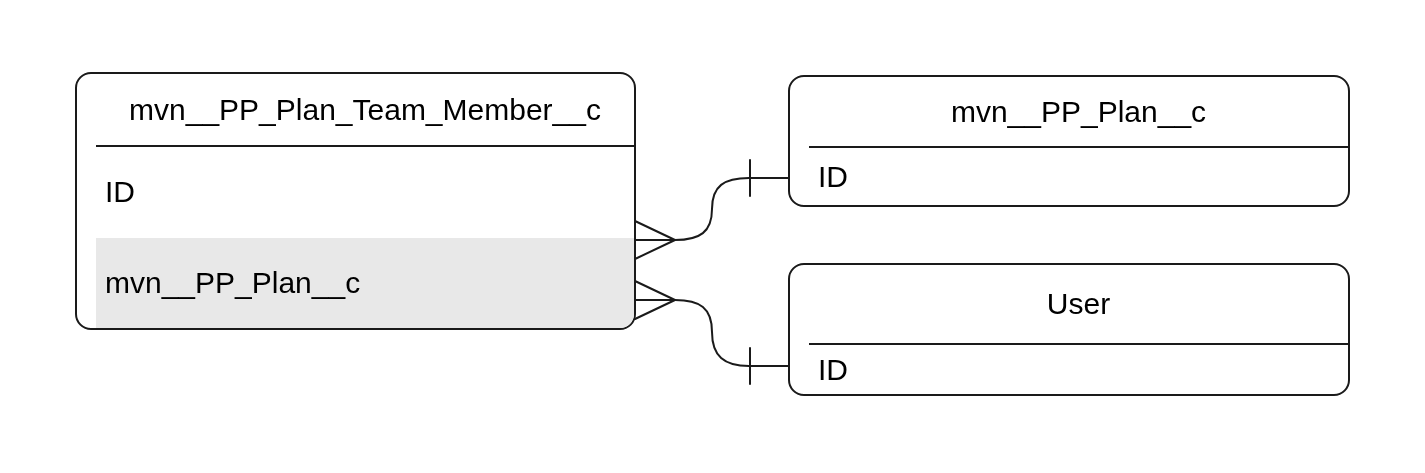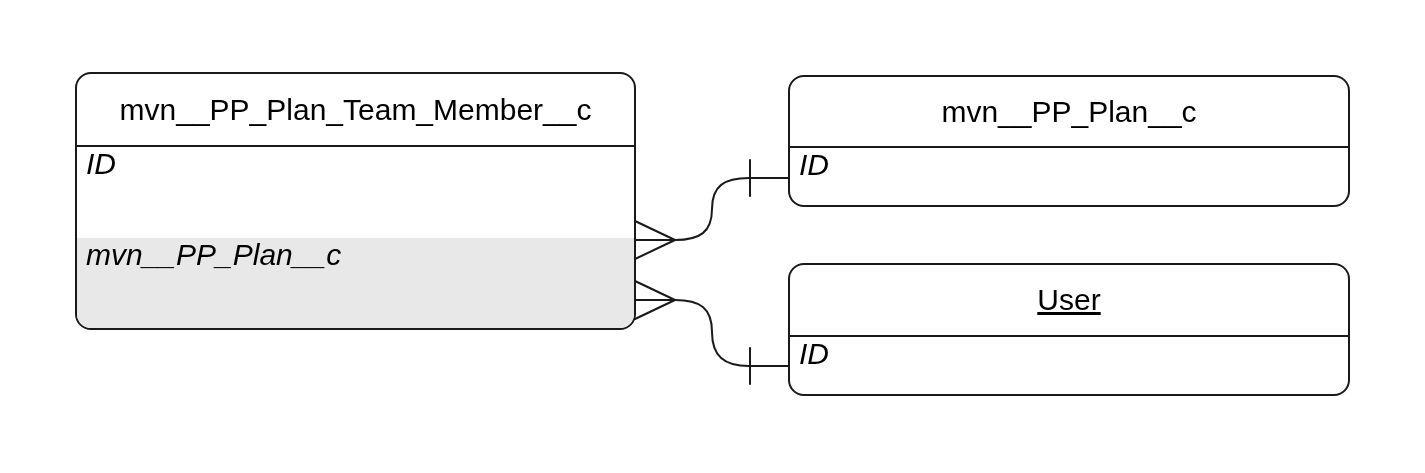--- a/index.html
+++ b/index.html
@@ -13,49 +13,49 @@
     overflow: hidden;
   }
   .entity {
     position: absolute;
     border: 2px solid var(--line, #1a1a1a);
     border-radius: 16px;
     background: #ffffff;
     display: flex;
     flex-direction: column;
     overflow: hidden;
+    padding-left: 19px;
   }
   .entity-header {
     flex: 0 0 auto;
     display: flex;
     align-items: center;
     justify-content: center;
     border-bottom: 2px solid var(--line, #1a1a1a);
     font-size: 30px;
     color: var(--text, #000000);
     white-space: nowrap;
   }
   .entity-row {
     flex: 1 1 0;
     display: flex;
-    align-items: flex-start;
+    align-items: center;
     padding-left: 9px;
     font-size: 30px;
     color: var(--text, #000000);
     white-space: nowrap;
-    font-style: italic;
   }
   .entity-row.highlight { background: var(--highlight, #e8e8e8); }
 
   #entity-team-member { left: 75px;  top: 72px;  width: 561px; height: 258px; }
   #entity-team-member .entity-header { height: 73px; }
   #entity-plan        { left: 788px; top: 75px;  width: 562px; height: 132px; }
   #entity-plan .entity-header { height: 71px; }
   #entity-user        { left: 788px; top: 263px; width: 562px; height: 133px; }
-  #entity-user .entity-header { height: 72px; text-decoration: underline; }
+  #entity-user .entity-header { height: 80px; }
 
   svg.connectors { position: absolute; left: 0; top: 0; }
   svg.connectors g.edge {
     stroke: var(--line, #1a1a1a);
     stroke-width: 2;
     fill: none;
     stroke-linecap: round;
   }
 </style>
 </head>

